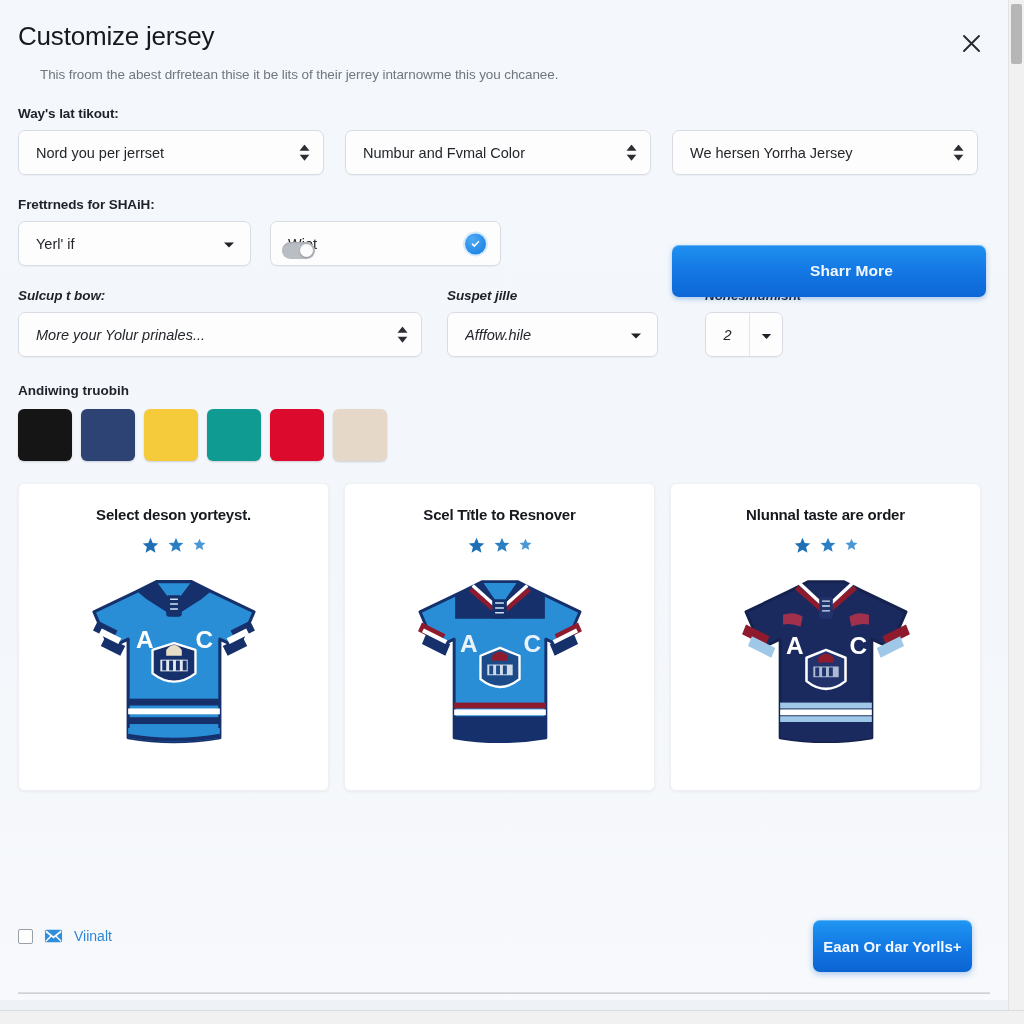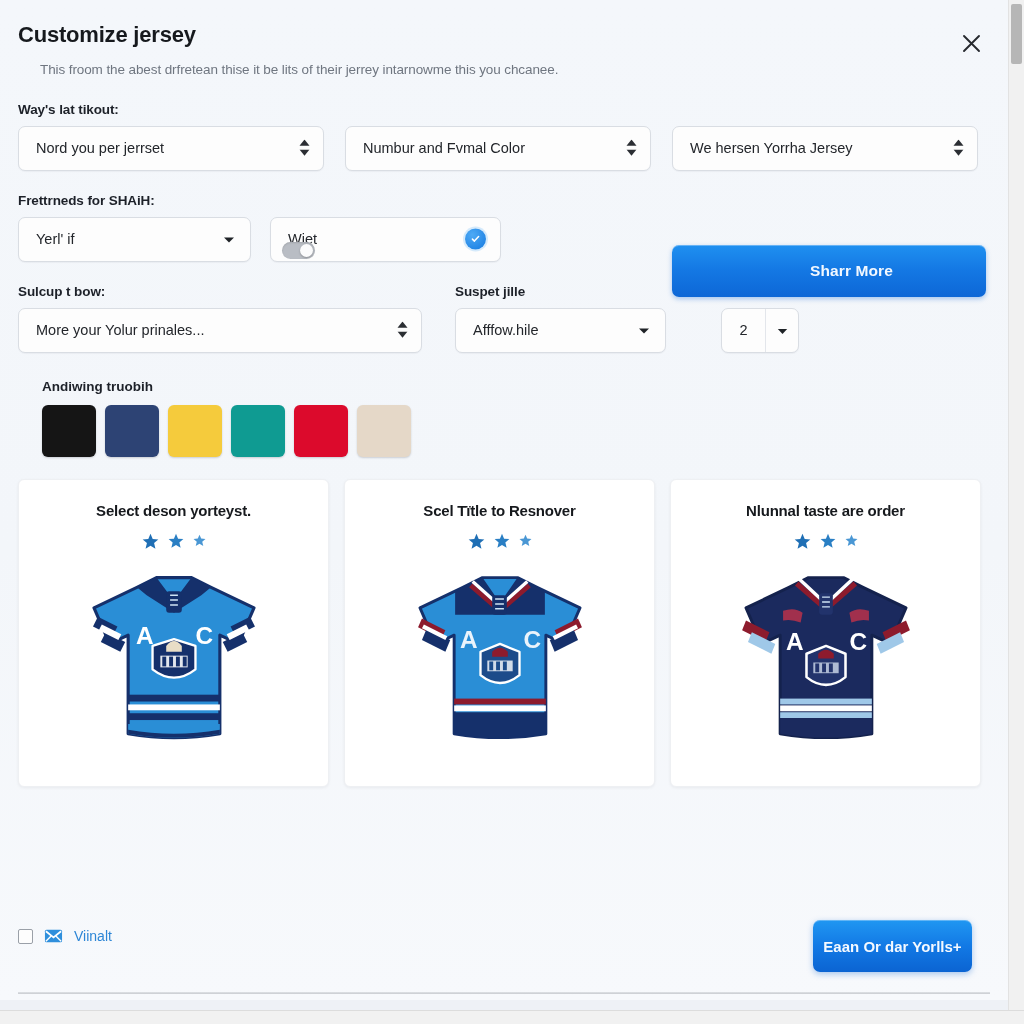--- a/index.html
+++ b/index.html
@@ -17,21 +17,21 @@
     width:1008px; height:1000px;
     background:linear-gradient(180deg,#f4f7fb 0%, #f3f6fa 55%, #f7f9fc 100%);
     padding:0 18px;
     overflow:hidden;
   }
   #modal-inner { position:relative; width:100%; height:100%; }
 
   
   .hdr { position:relative; padding-top:22px; }
   .hdr-title {
-    font-size:22px; font-weight:700; letter-spacing:-0.2px;
+    font-size:26px; font-weight:400; letter-spacing:-0.2px;
     color:#16191d; line-height:1.15; margin:0;
   }
   .close-btn {
     position:absolute; right:2px; top:26px;
     width:34px; height:34px; cursor:pointer;
     display:flex; align-items:center; justify-content:center;
     border-radius:6px;
   }
   .close-btn svg { display:block; }
   .hdr-sub {
@@ -101,21 +101,21 @@
     background:#b9bdc4; position:relative; cursor:pointer;
     box-shadow:inset 0 1px 2px rgba(0,0,0,.12);
   }
   .toggle .knob {
     position:absolute; right:2px; top:2px;
     width:13px; height:13px; border-radius:50%;
     background:#fbfbfc; box-shadow:0 1px 2px rgba(0,0,0,.25);
   }
 
   
-  .r3 { gap:12px; align-items:flex-start; }
+  .r3 { gap:4px; align-items:flex-start;font-style:italic; }
   .c-a { width:404px; }
   .c-b { width:232px; margin-left:21px; }
   .c-c { margin-left:22px; }
   .sel-wide { width:404px; }
   .sel-mid  { width:211px; }
 
   .stepper {
     display:flex; align-items:stretch;
     height:45px; width:78px;
     background:#fdfdfd; border:1px solid #d9dde3; border-radius:7px;
@@ -124,21 +124,21 @@
   .stepper .val {
     flex:1; display:flex; align-items:center; justify-content:center;
     font-size:14.5px; color:#23262b;
   }
   .stepper .arw {
     width:33px; border-left:1px solid #e3e6eb;
     display:flex; align-items:center; justify-content:center; cursor:pointer;
   }
 
   
-  .sw-sec { margin-top:26px;margin-left:24px; }
+  .sw-sec { margin-top:26px; }
   .sw-label { font-size:13.5px; font-weight:700; margin-bottom:11px; }
   .sw-row { display:flex; gap:9px; align-items:center; }
   .sw {
     width:54px; height:52px; border-radius:6px; cursor:pointer;
     box-shadow:0 1px 2px rgba(16,24,40,.18);
   }
 
   
   .share-btn {
     position:absolute; left:654px; top:245px;

